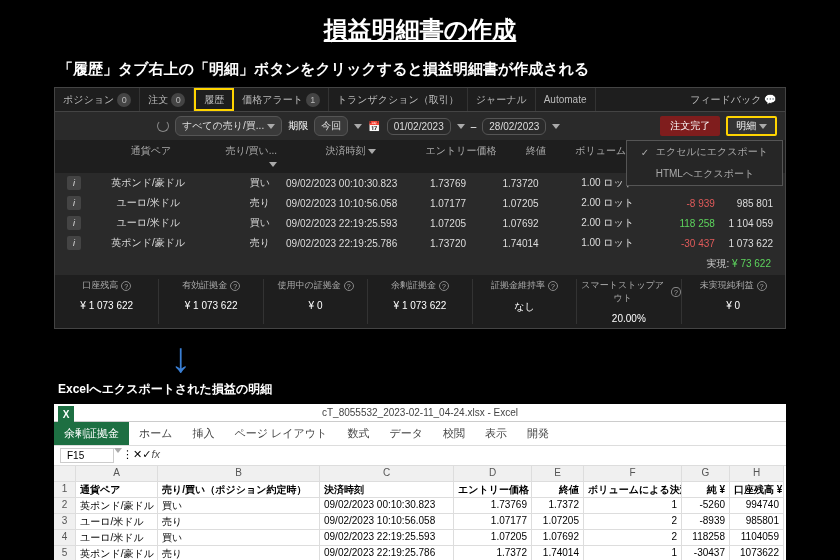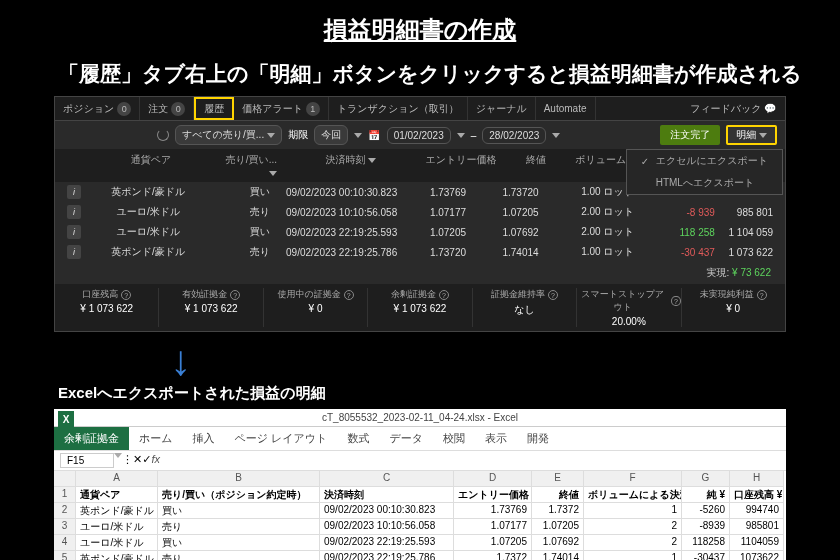--- a/index.html
+++ b/index.html
@@ -1,53 +1,53 @@
 <!DOCTYPE html>
 <html><head>
 <meta charset="utf-8">
 <style>
 *{box-sizing:border-box;margin:0;padding:0}
 body{background:#000;width:840px;height:560px;font-family:"Meiryo","Yu Gothic",sans-serif;color:#fff;overflow:hidden}
 .page-title{text-align:center;font-size:24px;font-weight:bold;text-decoration:underline;padding:14px 0 10px}
-.subtitle{font-size:21px;font-weight:bold;padding:4px 0 8px 58px}
+.subtitle{font-size:15px;font-weight:bold;padding:4px 0 8px 58px}
 .trading-app{margin:0 54px;background:#2a2a2a;border:1px solid #444;font-size:10px}
 .tabs{display:flex;align-items:center;background:#1e1e1e;border-bottom:1px solid #444;height:24px}
 .tab{padding:4px 8px;color:#bbb;display:flex;align-items:center;gap:3px;border-right:1px solid #333;height:100%}
 .tab .bub{display:inline-flex;align-items:center;justify-content:center;background:#444;border-radius:7px;min-width:14px;height:14px;font-size:9px}
 .tab.hl{border:2px solid #ffd400;padding:2px 8px}
 .tab-spacer{flex:1}
 .feedback{padding:4px 8px;color:#bbb;display:flex;align-items:center;gap:3px}
 .filterbar{display:flex;align-items:center;gap:6px;padding:4px 8px;background:#2a2a2a;height:28px}
 .flex1{flex:1}
 .dd{background:#3a3a3a;border:1px solid #555;padding:2px 6px;color:#ddd;display:inline-flex;align-items:center;gap:3px;border-radius:6px}
 .dd.date{background:#2a2a2a}
 .btn{padding:3px 10px;border-radius:2px}
-.btn.green{background:#4d7c0f;color:#fff}
+.btn.green{background:#7f1d1d;color:#fff}
 .btn.hl{border:2px solid #ffd400;padding:1px 8px;background:#333}
 .refresh-icn{display:inline-block;width:12px;height:12px;border:1.5px solid #888;border-radius:50%;border-top-color:transparent;position:relative}
 .thead{display:flex;background:#1e1e1e;padding:4px 8px;color:#aaa;font-size:10px;position:relative}
 .thead>div{padding:0 4px}
 .c-info{width:28px}.c-pair{width:120px;text-align:center}.c-bs{width:70px;text-align:right}.c-time{width:140px;text-align:center}.c-entry{width:80px;text-align:center}.c-close{width:70px;text-align:center}.c-vol{width:110px;text-align:center}
 .menu{position:absolute;right:2px;top:0;background:#262626;border:1px solid #555;z-index:5}
 .menu>div{padding:4px 10px;white-space:nowrap;display:flex;align-items:center;gap:5px}
 .menu .ck{width:10px;display:inline-block}
 .trow{display:flex;padding:3px 8px;color:#ddd;align-items:center}
 .trow>div{padding:0 4px;font-size:10px}
 .info-icn{background:#444;width:14px;height:14px;border-radius:2px;display:inline-flex;align-items:center;justify-content:center;font-style:italic;font-size:9px}
 .c-pl{width:60px;text-align:right}.c-bal{width:60px;text-align:right}
 .pl-neg{color:#e05a5a}.pl-pos{color:#5dd45d}
 .realized{text-align:right;padding:4px 14px;color:#ccc}
 .realized .v{color:#5dd45d}
 .footer{display:flex;background:#1e1e1e;padding:4px 0}
 .fcell{flex:1;text-align:center;border-right:1px solid #333}
 .fcell:last-child{border-right:none}
 .fcell .lbl{color:#aaa;font-size:9px;display:flex;align-items:center;justify-content:center;gap:3px}
-.fcell .val{color:#fff;font-size:10px;margin-top:2px}
+.fcell .val{color:#fff;font-size:10px;margin-top:8px}
 .arrow{text-align:left;padding:8px 0 2px 170px;font-size:42px;color:#3a7fd4;font-weight:bold;line-height:1}
-.excel-title{font-size:15px;font-weight:bold;padding:0 0 6px 58px}
+.excel-title{font-size:12px;font-weight:bold;padding:0 0 6px 58px}
 .excel{margin:0 54px;background:#fff;color:#000;font-size:11px}
 .ex-titlebar{background:#fff;border-bottom:1px solid #ccc;padding:3px 0;text-align:center;color:#444;font-size:10px;position:relative}
 .ex-logo{position:absolute;left:4px;top:2px;width:16px;height:16px;background:#1d6f42;color:#fff;display:flex;align-items:center;justify-content:center;font-size:10px;font-weight:bold}
 .ex-ribbon{display:flex;background:#fff;border-bottom:1px solid #ddd}
 .ex-rtab{padding:4px 10px;color:#444;font-size:11px}
 .ex-rtab.file{background:#1d6f42;color:#fff}
 .ex-formula{display:flex;align-items:flex-start;border-bottom:1px solid #ddd;padding:2px 6px;}
 .ex-cell-ref{border:1px solid #ccc;padding:1px 6px;width:54px;font-size:10px}
 .ex-fx{color:#555;font-style:italic;font-size:11px}
 .sheet{display:grid;grid-template-columns:22px 82px 162px 134px 78px 52px 98px 48px 54px;font-size:10px}

